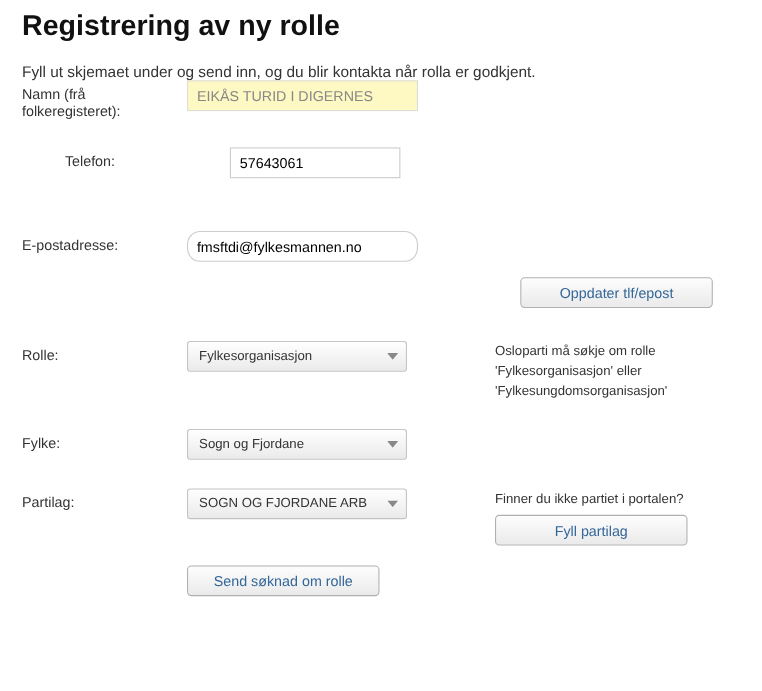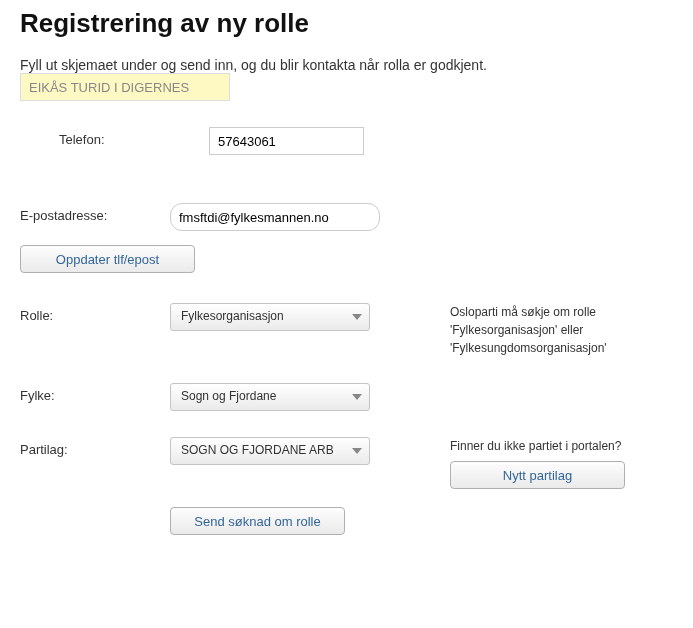--- a/index.html
+++ b/index.html
@@ -104,20 +104,21 @@
       color: #336699;
       border: 1px solid #b0b0b0;
       background: linear-gradient(#fdfdfd, #eaeaea);
       border-radius: 4px;
       cursor: pointer;
       text-align: center;
       font-family: Arial, Helvetica, sans-serif;
     }
     .update-row {
       display: flex;
+      justify-content: flex-end;
       padding-right: 25px;
       margin-top: -4px;
       margin-bottom: 30px;
     }
     .gap-large {
       margin-bottom: 48px;
       margin-left: 39px;
     }
     .gap-medium {
       margin-bottom: 26px;
@@ -134,20 +135,21 @@
     }
   </style>
 </head>
 <body>
 
 <h1>Registrering av ny rolle</h1>
 
 <p class="intro">Fyll ut skjemaet under og send inn, og du blir kontakta når rolla er godkjent.</p>
 
 <div class="form-row gap-medium">
+  <div class="label-col">Namn (frå folkeregisteret):</div>
   <div class="input-col">
     <input type="text" readonly="" class="text-input readonly" value="EIKÅS TURID I DIGERNES" style="">
   </div>
 </div>
 
 <div class="form-row gap-large">
   <div class="label-col">Telefon:</div>
   <div class="input-col">
     <input type="text" class="text-input text-input-narrow" value="57643061" style="">
   </div>
@@ -201,20 +203,20 @@
       <span class="select-arrow">
         <svg width="10" height="6" viewBox="0 0 10 6">
             <path d="M0 0 L10 0 L5 6 Z" fill="#888"></path>
           </svg>
       </span>
     </div>
   </div>
   <div class="side-col">
     <div class="side-question">Finner du ikke partiet i portalen?</div>
     <div class="side-btn-wrap">
-      <button class="btn">Nytt partilag</button>
+      <button class="btn">Fyll partilag</button>
     </div>
   </div>
 </div>
 
 <div class="send-row">
   <button class="btn">Send søknad om rolle</button>
 </div>
 
 </body></html>

